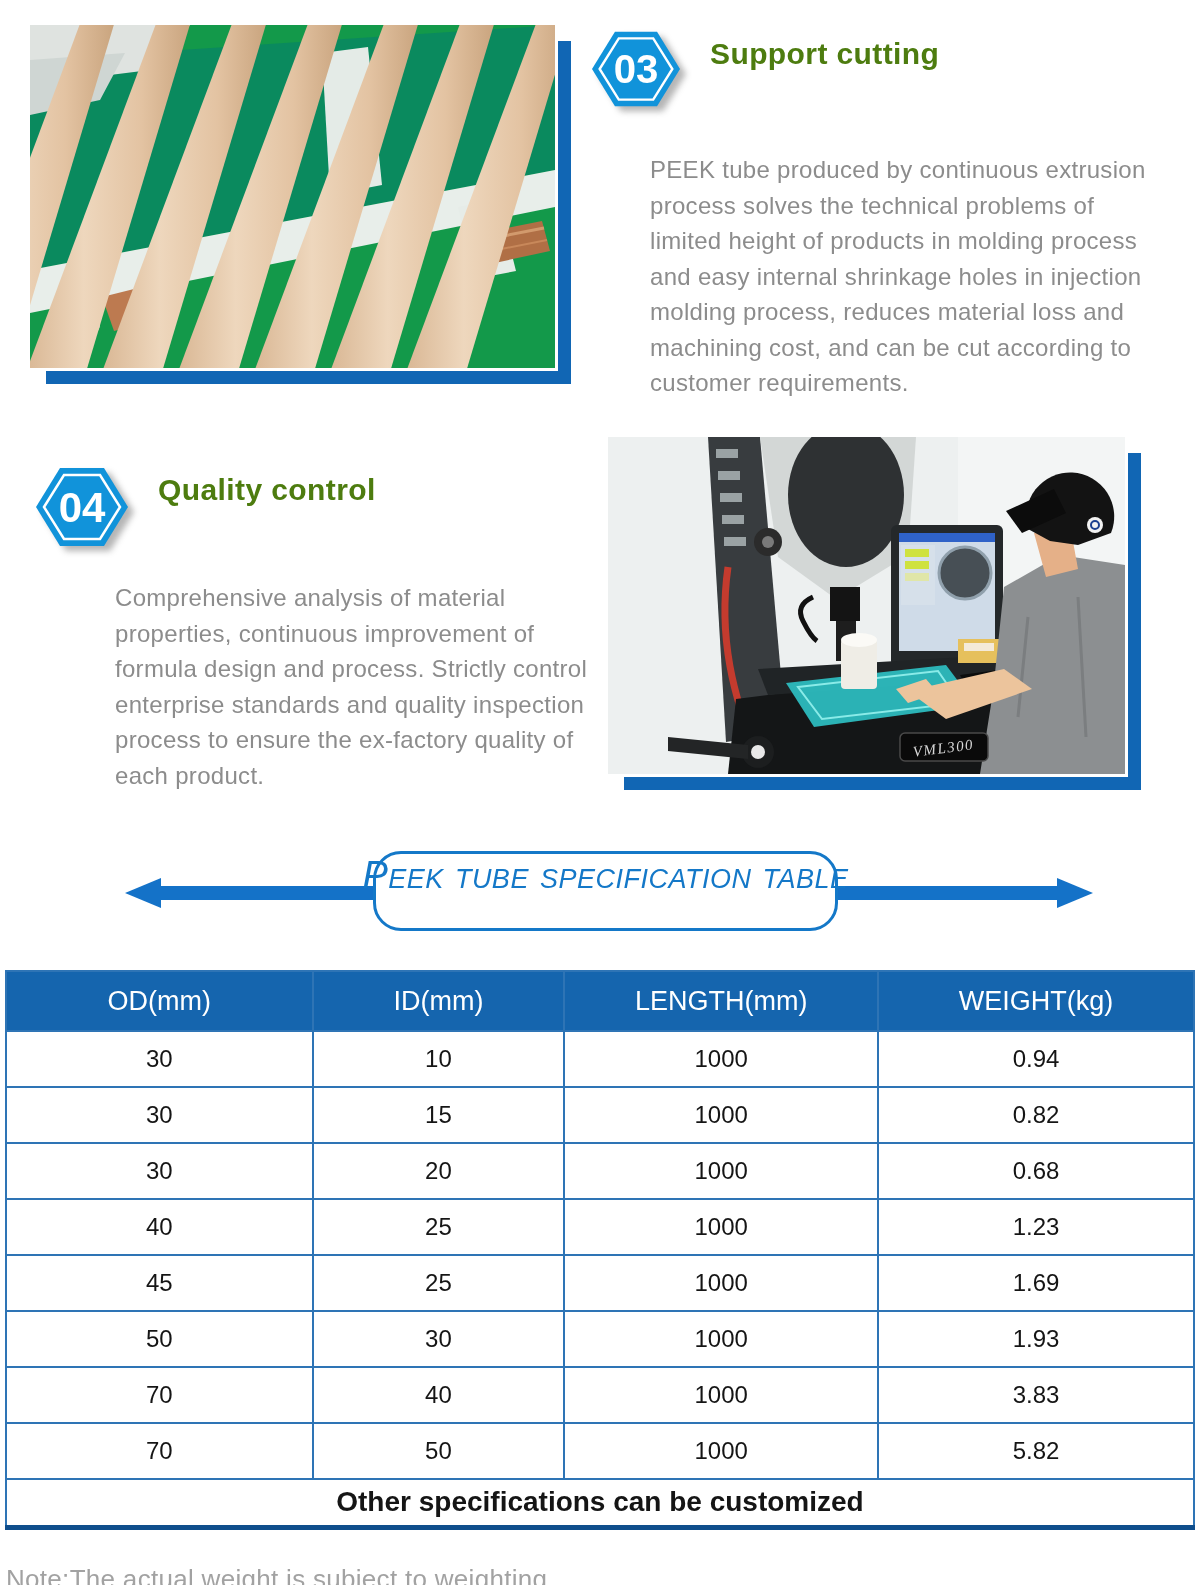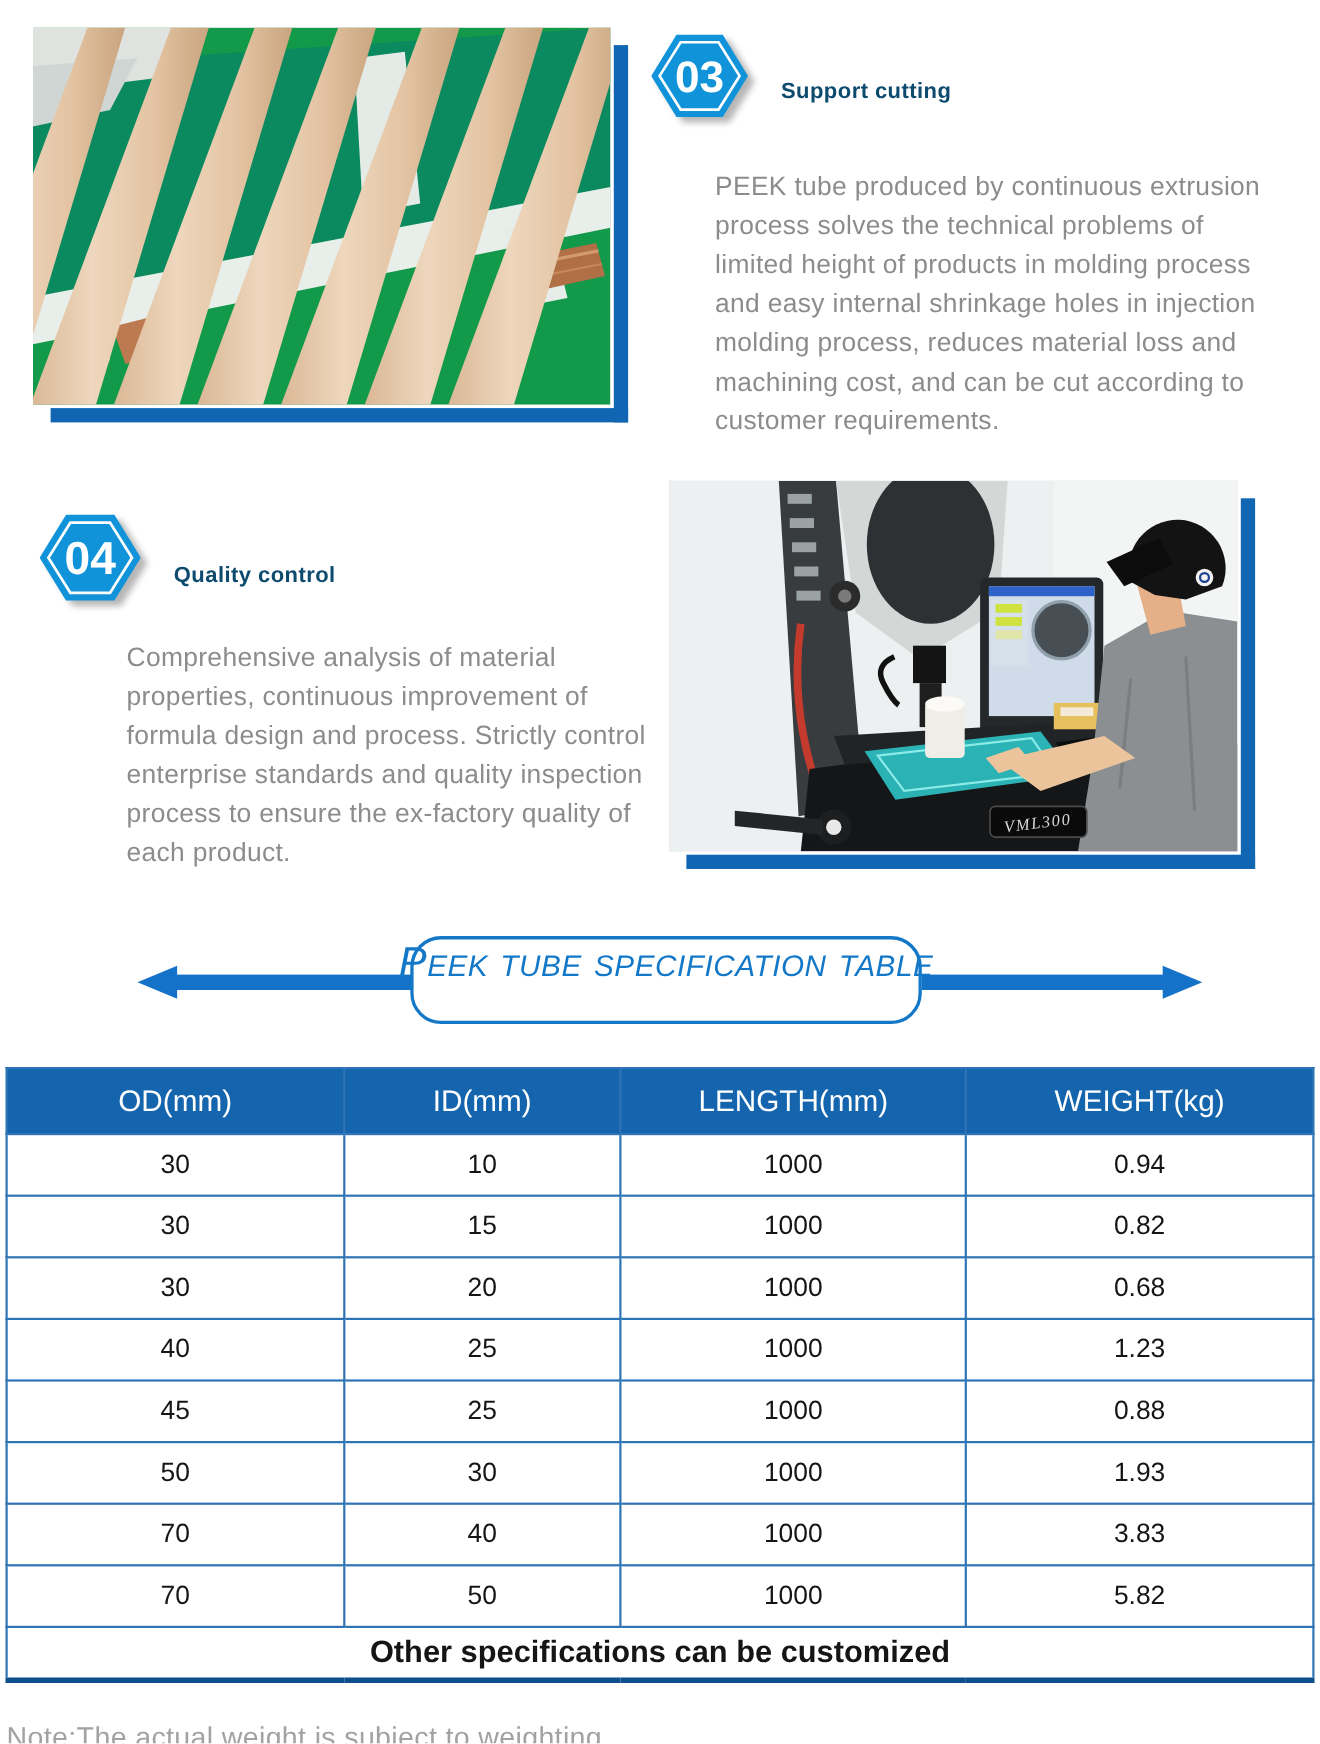--- a/index.html
+++ b/index.html
@@ -20,25 +20,25 @@
   }
   
   .photo-shadow{position:absolute;border-right:13px solid var(--shadow-blue);border-bottom:13px solid var(--shadow-blue);}
   .shadow-tubes{left:46px;top:41px;width:525px;height:343px;}
   .shadow-qc{left:624px;top:453px;width:517px;height:337px;}
   .photo{position:absolute;overflow:hidden;background:#dfe3e0;}
   .photo svg{display:block;width:100%;height:100%;}
   .photo-tubes{left:30px;top:25px;width:525px;height:343px;}
   .photo-qc{left:608px;top:437px;width:517px;height:337px;}
   
-  .step-header{position:absolute;display:flex;align-items:flex-end;}
+  .step-header{position:absolute;display:flex;align-items:flex-start;}
   .step-header-03{left:592px;top:26px;}
   .step-header-04{left:36px;top:462px;}
   .hex-badge{width:88px;height:86px;filter:drop-shadow(6px 5px 3px rgba(90,90,90,.45));}
-  .step-title{margin-left:30px;font-size:20px;font-weight:bold;color:#0c4a6e;letter-spacing:.4px;white-space:nowrap;margin-top:11px;}
+  .step-title{margin-left:30px;font-size:30px;font-weight:bold;color:#4d7c0f;letter-spacing:.4px;white-space:nowrap;margin-top:11px;}
   .step-body{position:absolute;font-size:24px;line-height:35.5px;color:var(--text-gray);letter-spacing:.3px;}
   .step-body-03{left:650px;top:128px;width:520px;}
   .step-body-04{left:115px;top:556px;width:502px;}
   
   .banner-arrow{position:absolute;height:30px;}
   .banner-arrow .shaft{position:absolute;top:8px;height:14px;background:var(--arrow-blue);}
   .banner-arrow .head{position:absolute;width:0;height:0;border-top:15px solid transparent;border-bottom:15px solid transparent;}
   .arrow-left{left:125px;top:878px;width:251px;}
   .arrow-left .head{left:0;border-right:36px solid var(--arrow-blue);}
   .arrow-left .shaft{left:33px;right:0;}
@@ -242,21 +242,21 @@
         <tr>
           <td>40</td>
           <td>25</td>
           <td>1000</td>
           <td>1.23</td>
         </tr>
         <tr>
           <td>45</td>
           <td>25</td>
           <td>1000</td>
-          <td>0.88</td>
+          <td>1.69</td>
         </tr>
         <tr>
           <td>50</td>
           <td>30</td>
           <td>1000</td>
           <td>1.93</td>
         </tr>
         <tr>
           <td>70</td>
           <td>40</td>

